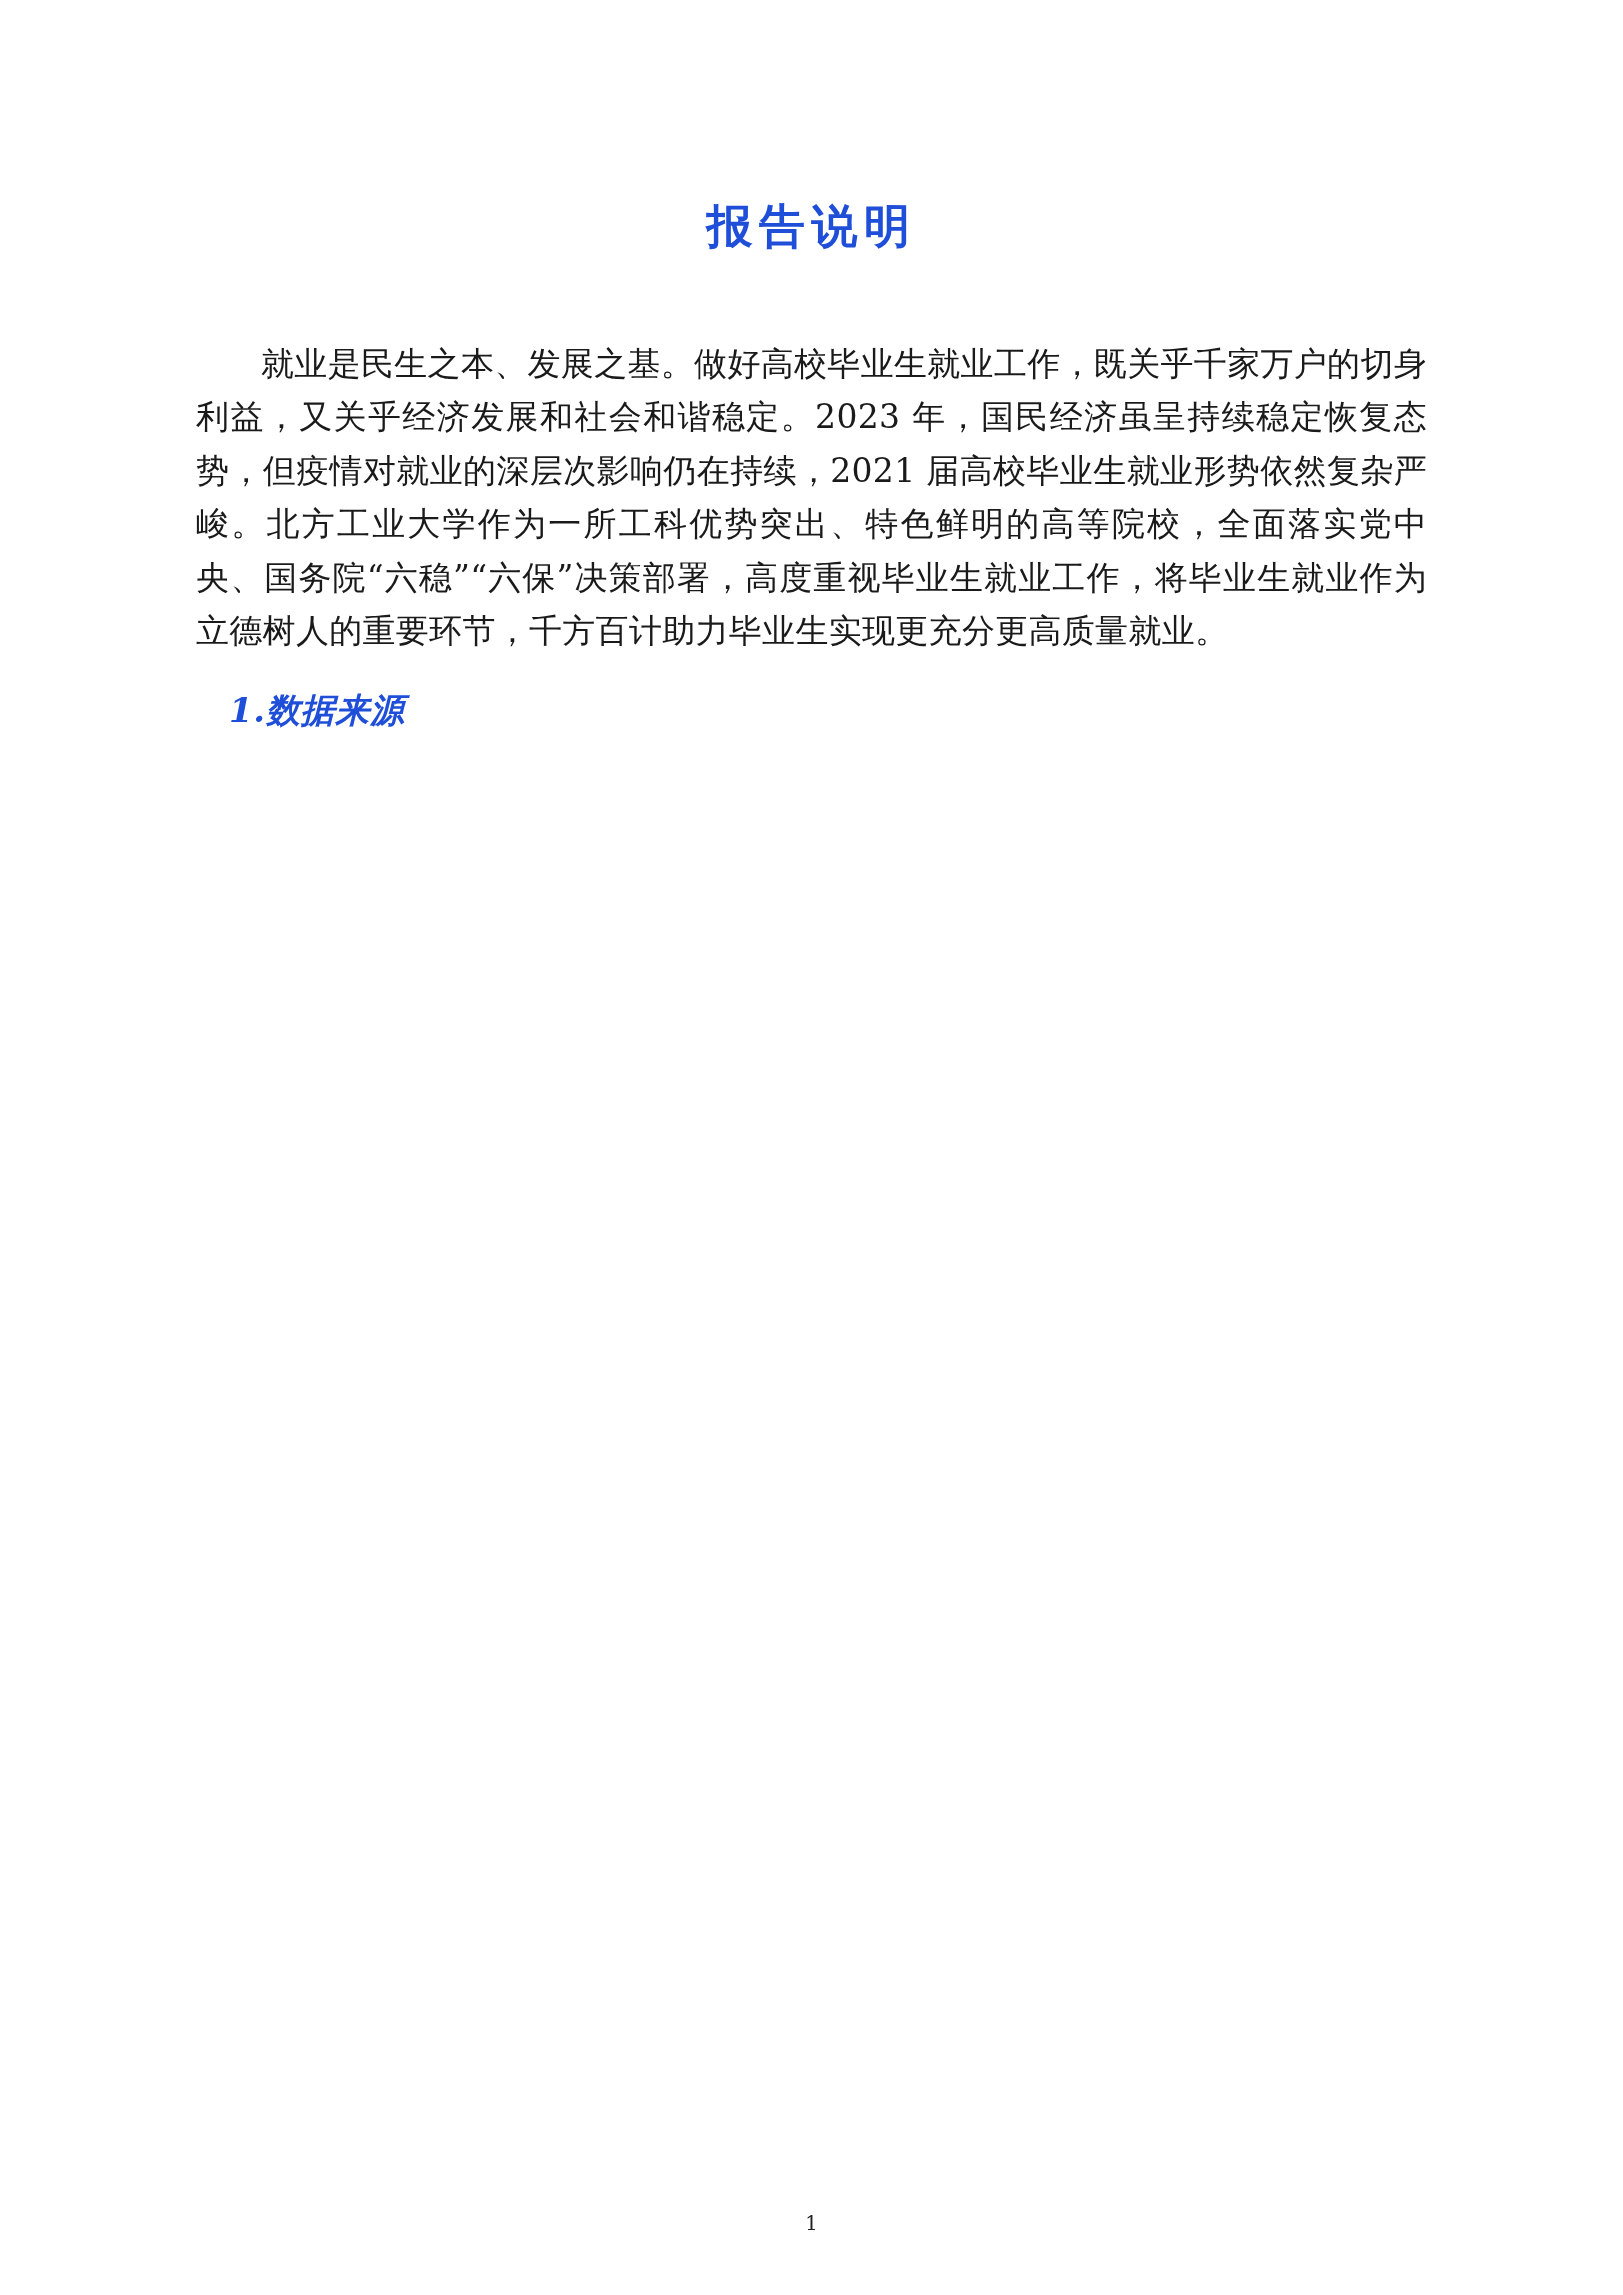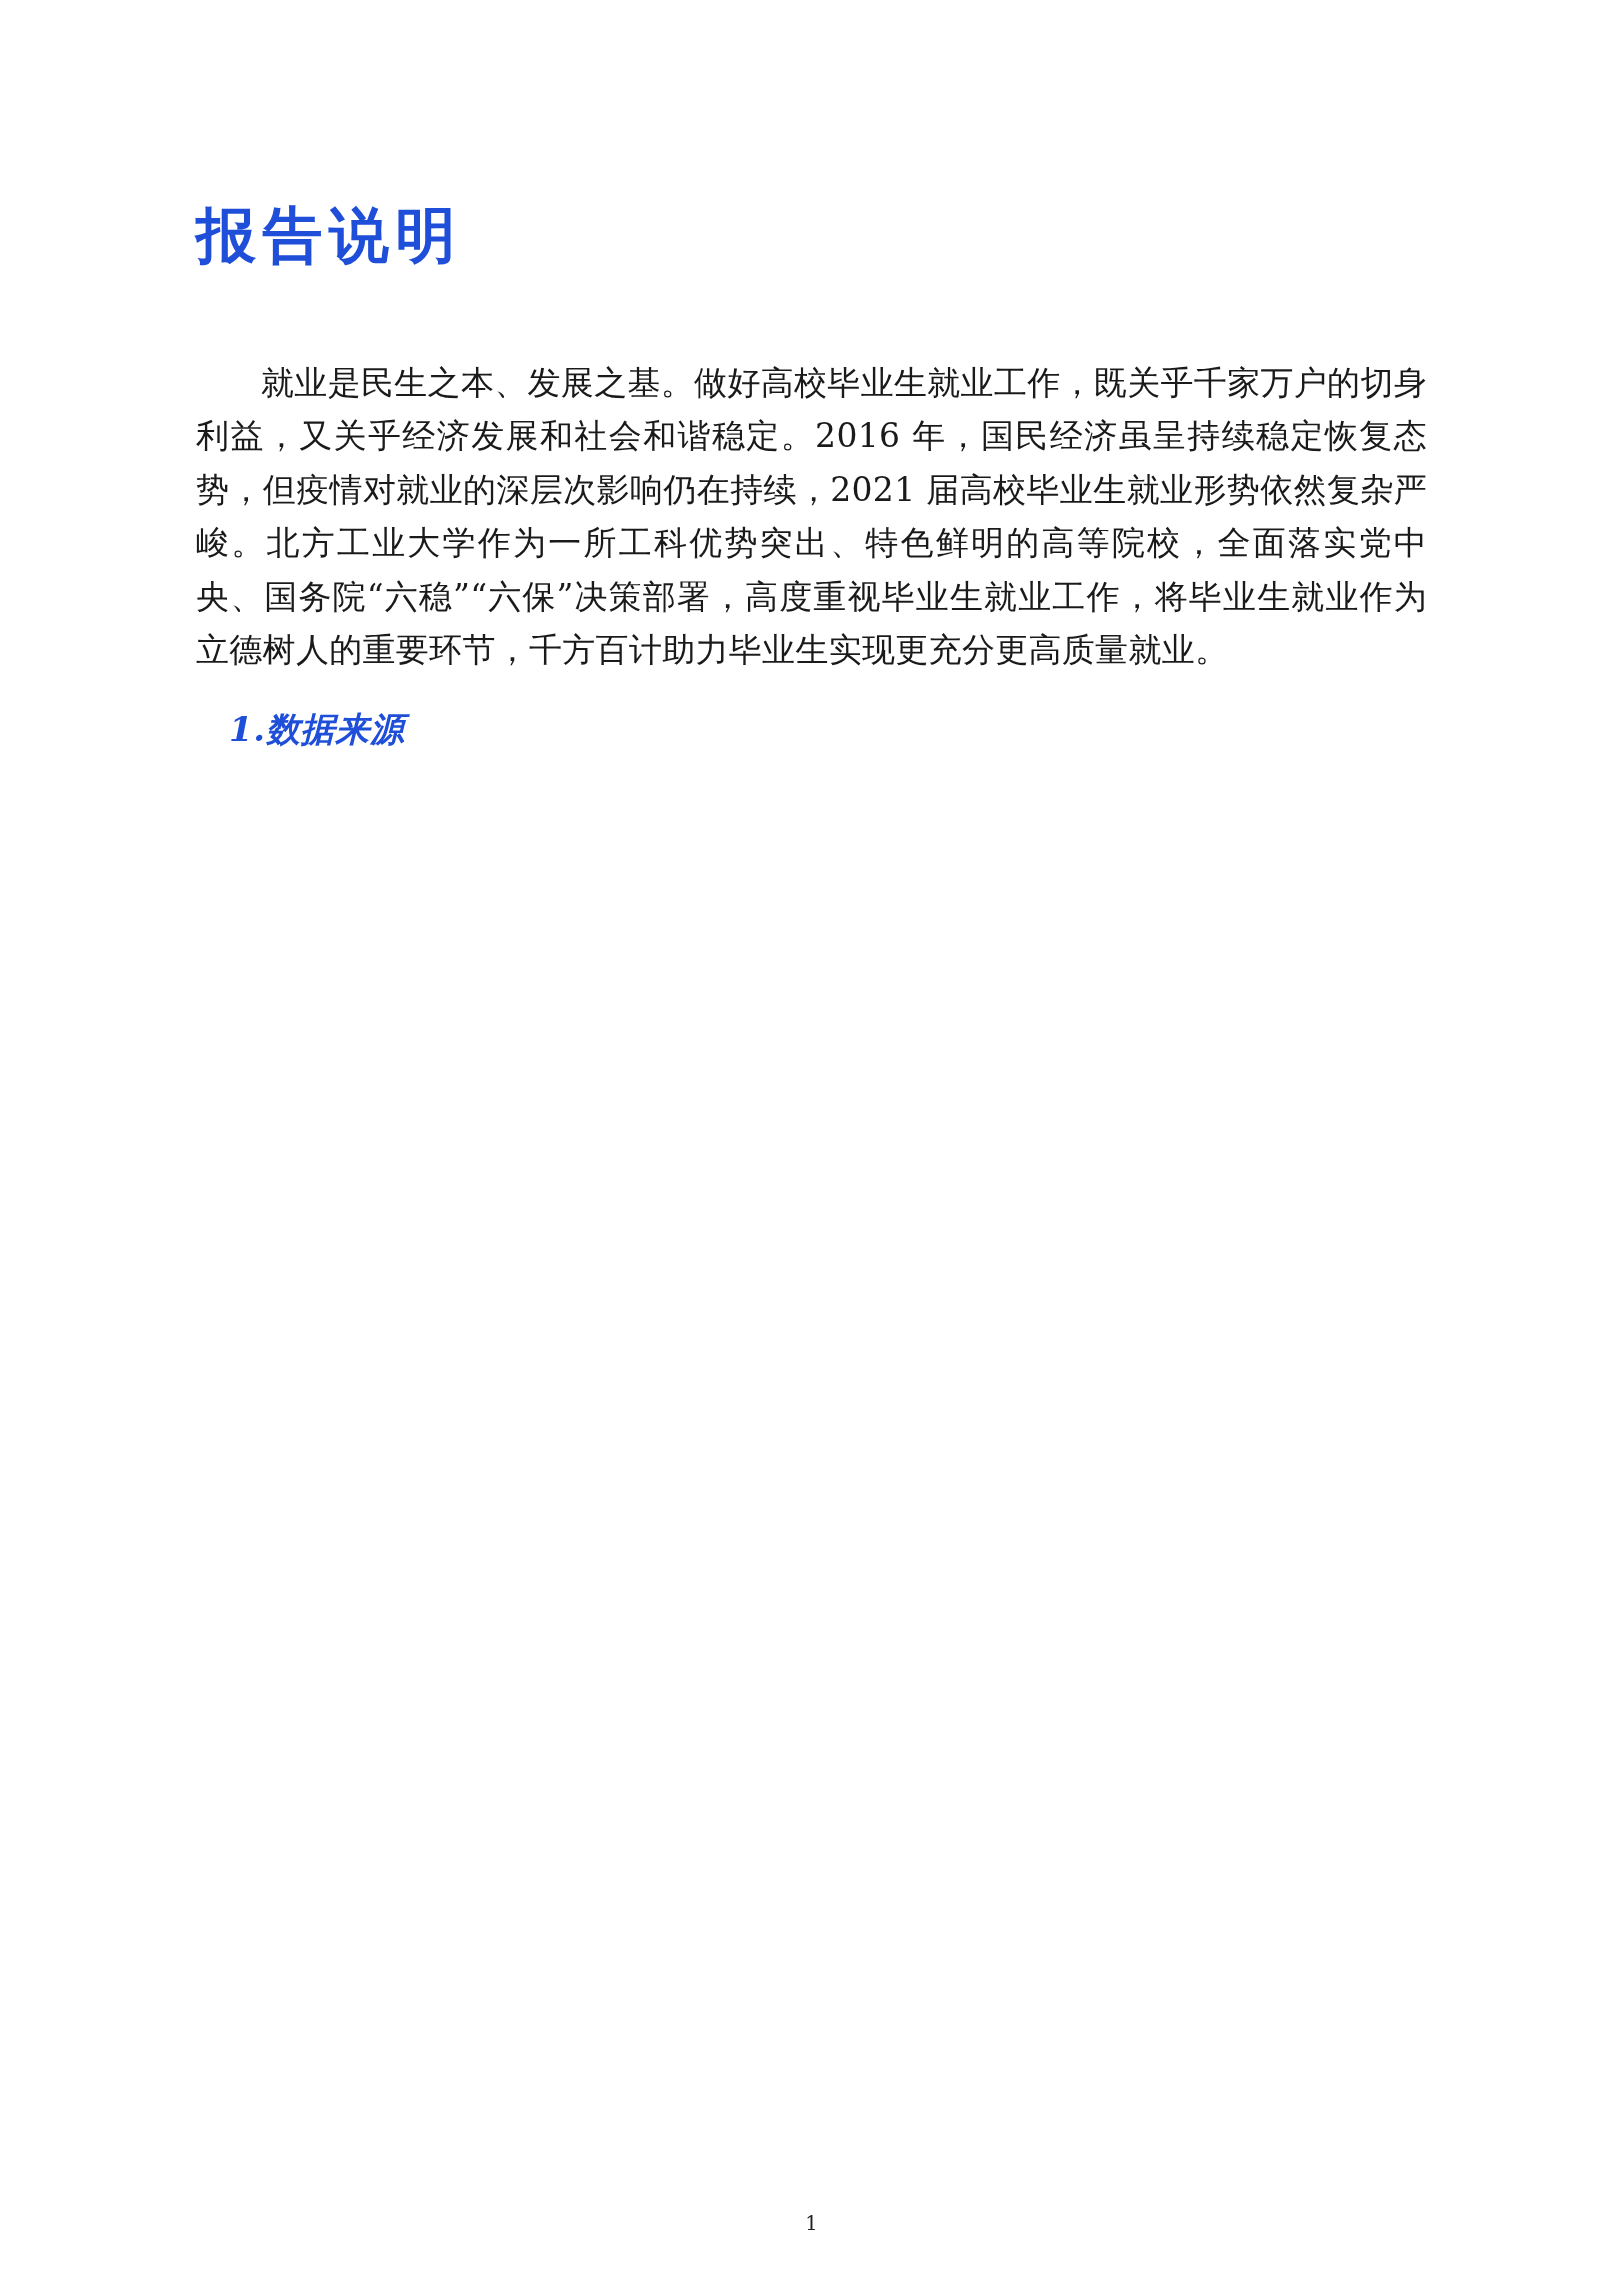--- a/index.html
+++ b/index.html
@@ -16,23 +16,23 @@
     overflow: hidden;
   }
   .page {
     box-sizing: border-box;
     width: 1623px;
     height: 2295px;
     padding: 196px 196px 105px 196px;
     position: relative;
   }
   .doc-title {
-    text-align: left;
+    text-align: center;
     color: #1f4fd8;
-    font-size: 60px;
+    font-size: 46px;
     font-weight: bold;
     letter-spacing: 6.5px;
     margin: 0 0 79px 0;
     font-family: "DejaVu Serif", "Liberation Serif", serif;
   }
   p.body-text {
     font-size: 33px;
     line-height: 1.62;
     text-align: justify;
     text-justify: inter-ideograph;
@@ -60,21 +60,21 @@
     font-family: "DejaVu Serif", "Liberation Serif", serif;
   }
 </style>
 </head>
 <body>
 
 <div class="page">
 
   <h1 class="doc-title">报告说明</h1>
 
-  <p class="body-text">就业是民生之本、发展之基。做好高校毕业生就业工作，既关乎千家万户的切身利益，又关乎经济发展和社会和谐稳定。2016 年，国民经济虽呈持续稳定恢复态势，但疫情对就业的深层次影响仍在持续，2021 届高校毕业生就业形势依然复杂严峻。北方工业大学作为一所工科优势突出、特色鲜明的高等院校，全面落实党中央、国务院“六稳”“六保”决策部署，高度重视毕业生就业工作，将毕业生就业作为立德树人的重要环节，千方百计助力毕业生实现更充分更高质量就业。</p>
+  <p class="body-text">就业是民生之本、发展之基。做好高校毕业生就业工作，既关乎千家万户的切身利益，又关乎经济发展和社会和谐稳定。2023 年，国民经济虽呈持续稳定恢复态势，但疫情对就业的深层次影响仍在持续，2021 届高校毕业生就业形势依然复杂严峻。北方工业大学作为一所工科优势突出、特色鲜明的高等院校，全面落实党中央、国务院“六稳”“六保”决策部署，高度重视毕业生就业工作，将毕业生就业作为立德树人的重要环节，千方百计助力毕业生实现更充分更高质量就业。</p>
 
 
   <h2 class="section-heading">1.数据来源</h2>
 
 
   <div class="page-number">1</div>
 
 </div>
 
 

